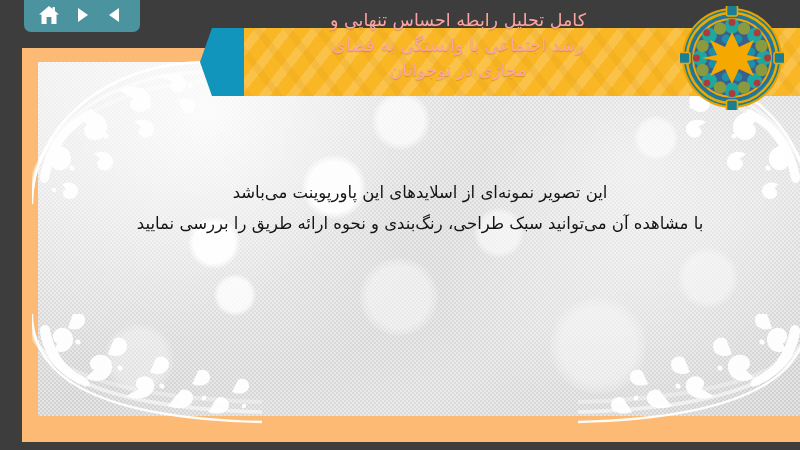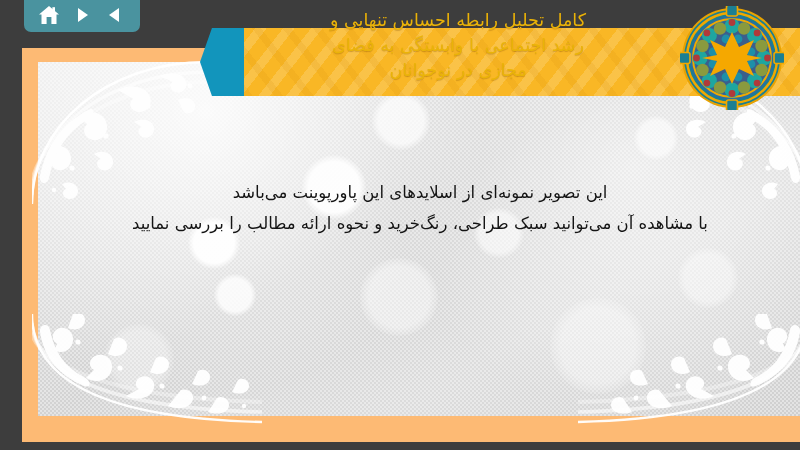--- a/index.html
+++ b/index.html
@@ -113,21 +113,21 @@
       52deg,
       rgba(212,140,10,0.14) 0px,
       rgba(212,140,10,0.14) 7px,
       rgba(255,255,255,0) 7px,
       rgba(255,255,255,0) 24px);
   }
   .title-text {
     position:absolute;
     left:0; right:84px; top:-14px;
     text-align:center;
-    color:#eab308;
+    color:#fca5a5;
     font-size:17.5px;
     line-height:1.42;
     direction:rtl;
     font-family:"DejaVu Sans","Liberation Sans",sans-serif;
     text-shadow:0 1px 1px rgba(120,70,0,0.28);
     z-index:3;
     white-space:pre-line;
   }
 
   
@@ -301,21 +301,21 @@
           <circle cx="46" cy="84" r="2.6"></circle>
           <circle cx="88" cy="58" r="2.6"></circle>
           <circle cx="130" cy="40" r="2.6"></circle>
           <circle cx="172" cy="28" r="2.4"></circle>
         </g>
       </svg>
     </div>
 
     <div class="body-text">
       <div class="body-line">این تصویر نمونه‌ای از اسلایدهای این پاورپوینت می‌باشد</div>
-      <div class="body-line">با مشاهده آن می‌توانید سبک طراحی، رنگ‌خرید و نحوه ارائه مطالب را بررسی نمایید</div>
+      <div class="body-line">با مشاهده آن می‌توانید سبک طراحی، رنگ‌بندی و نحوه ارائه طریق را بررسی نمایید</div>
     </div>
 
   </div>
 
   <div class="title-wrap">
     <div class="banner-tab"></div>
     <div class="banner-body">
       <div class="banner-chevrons"></div>
       <div class="banner-chevrons2"></div>
     </div>

